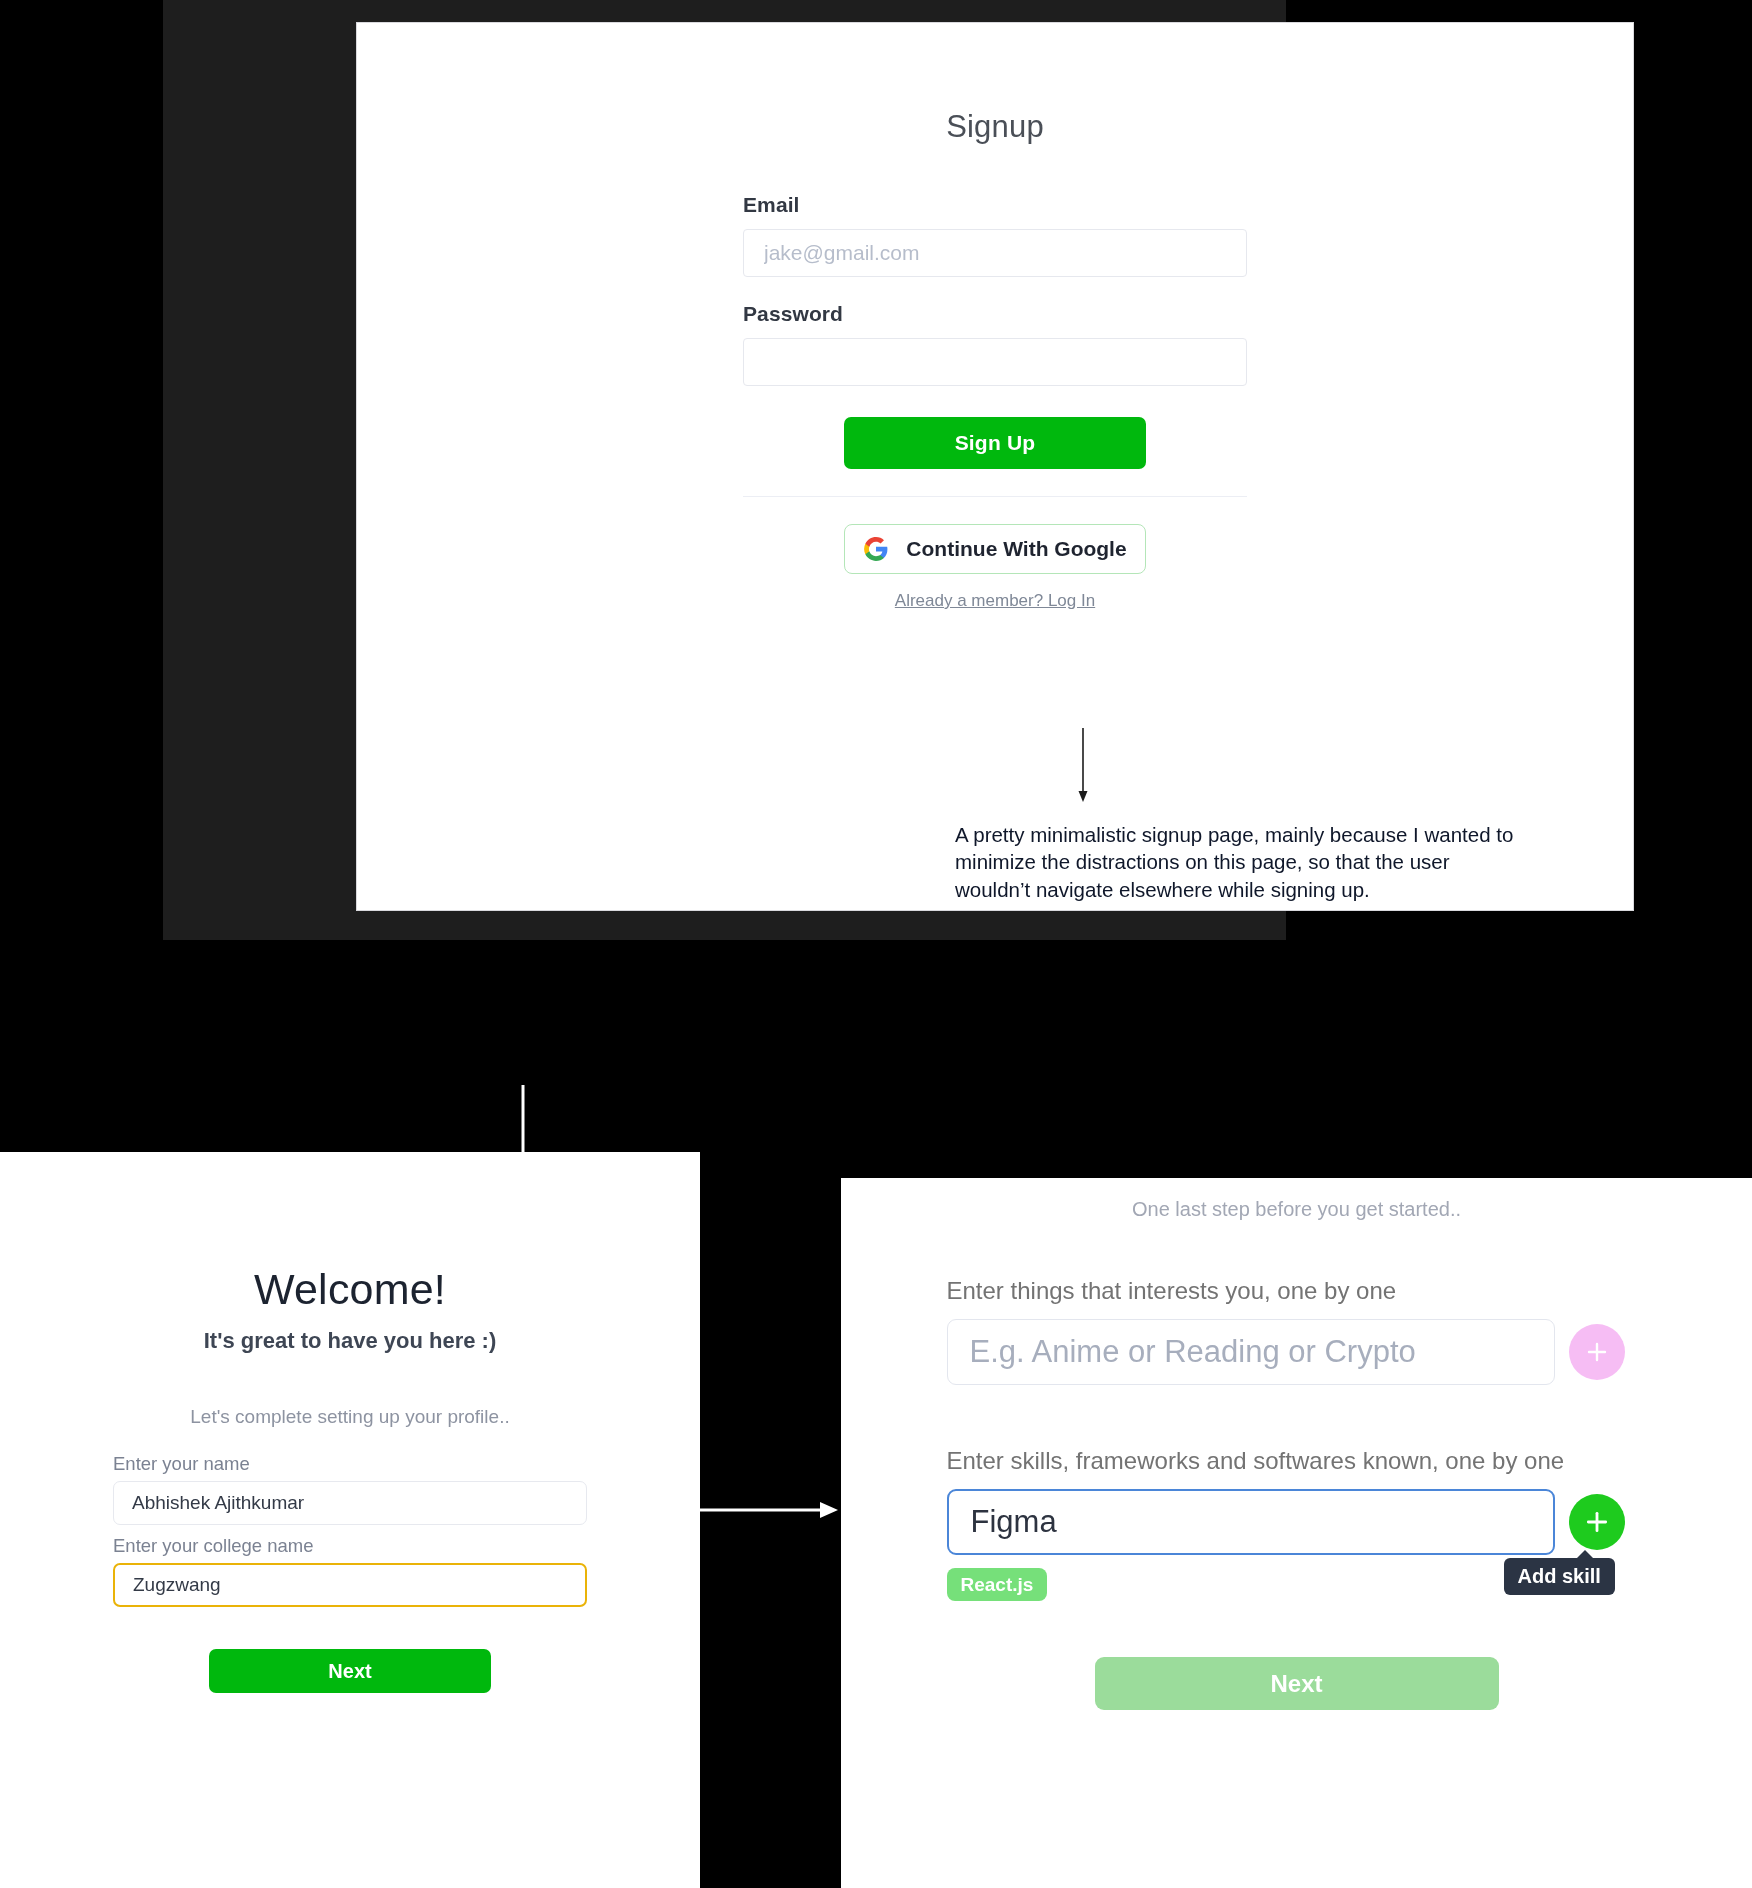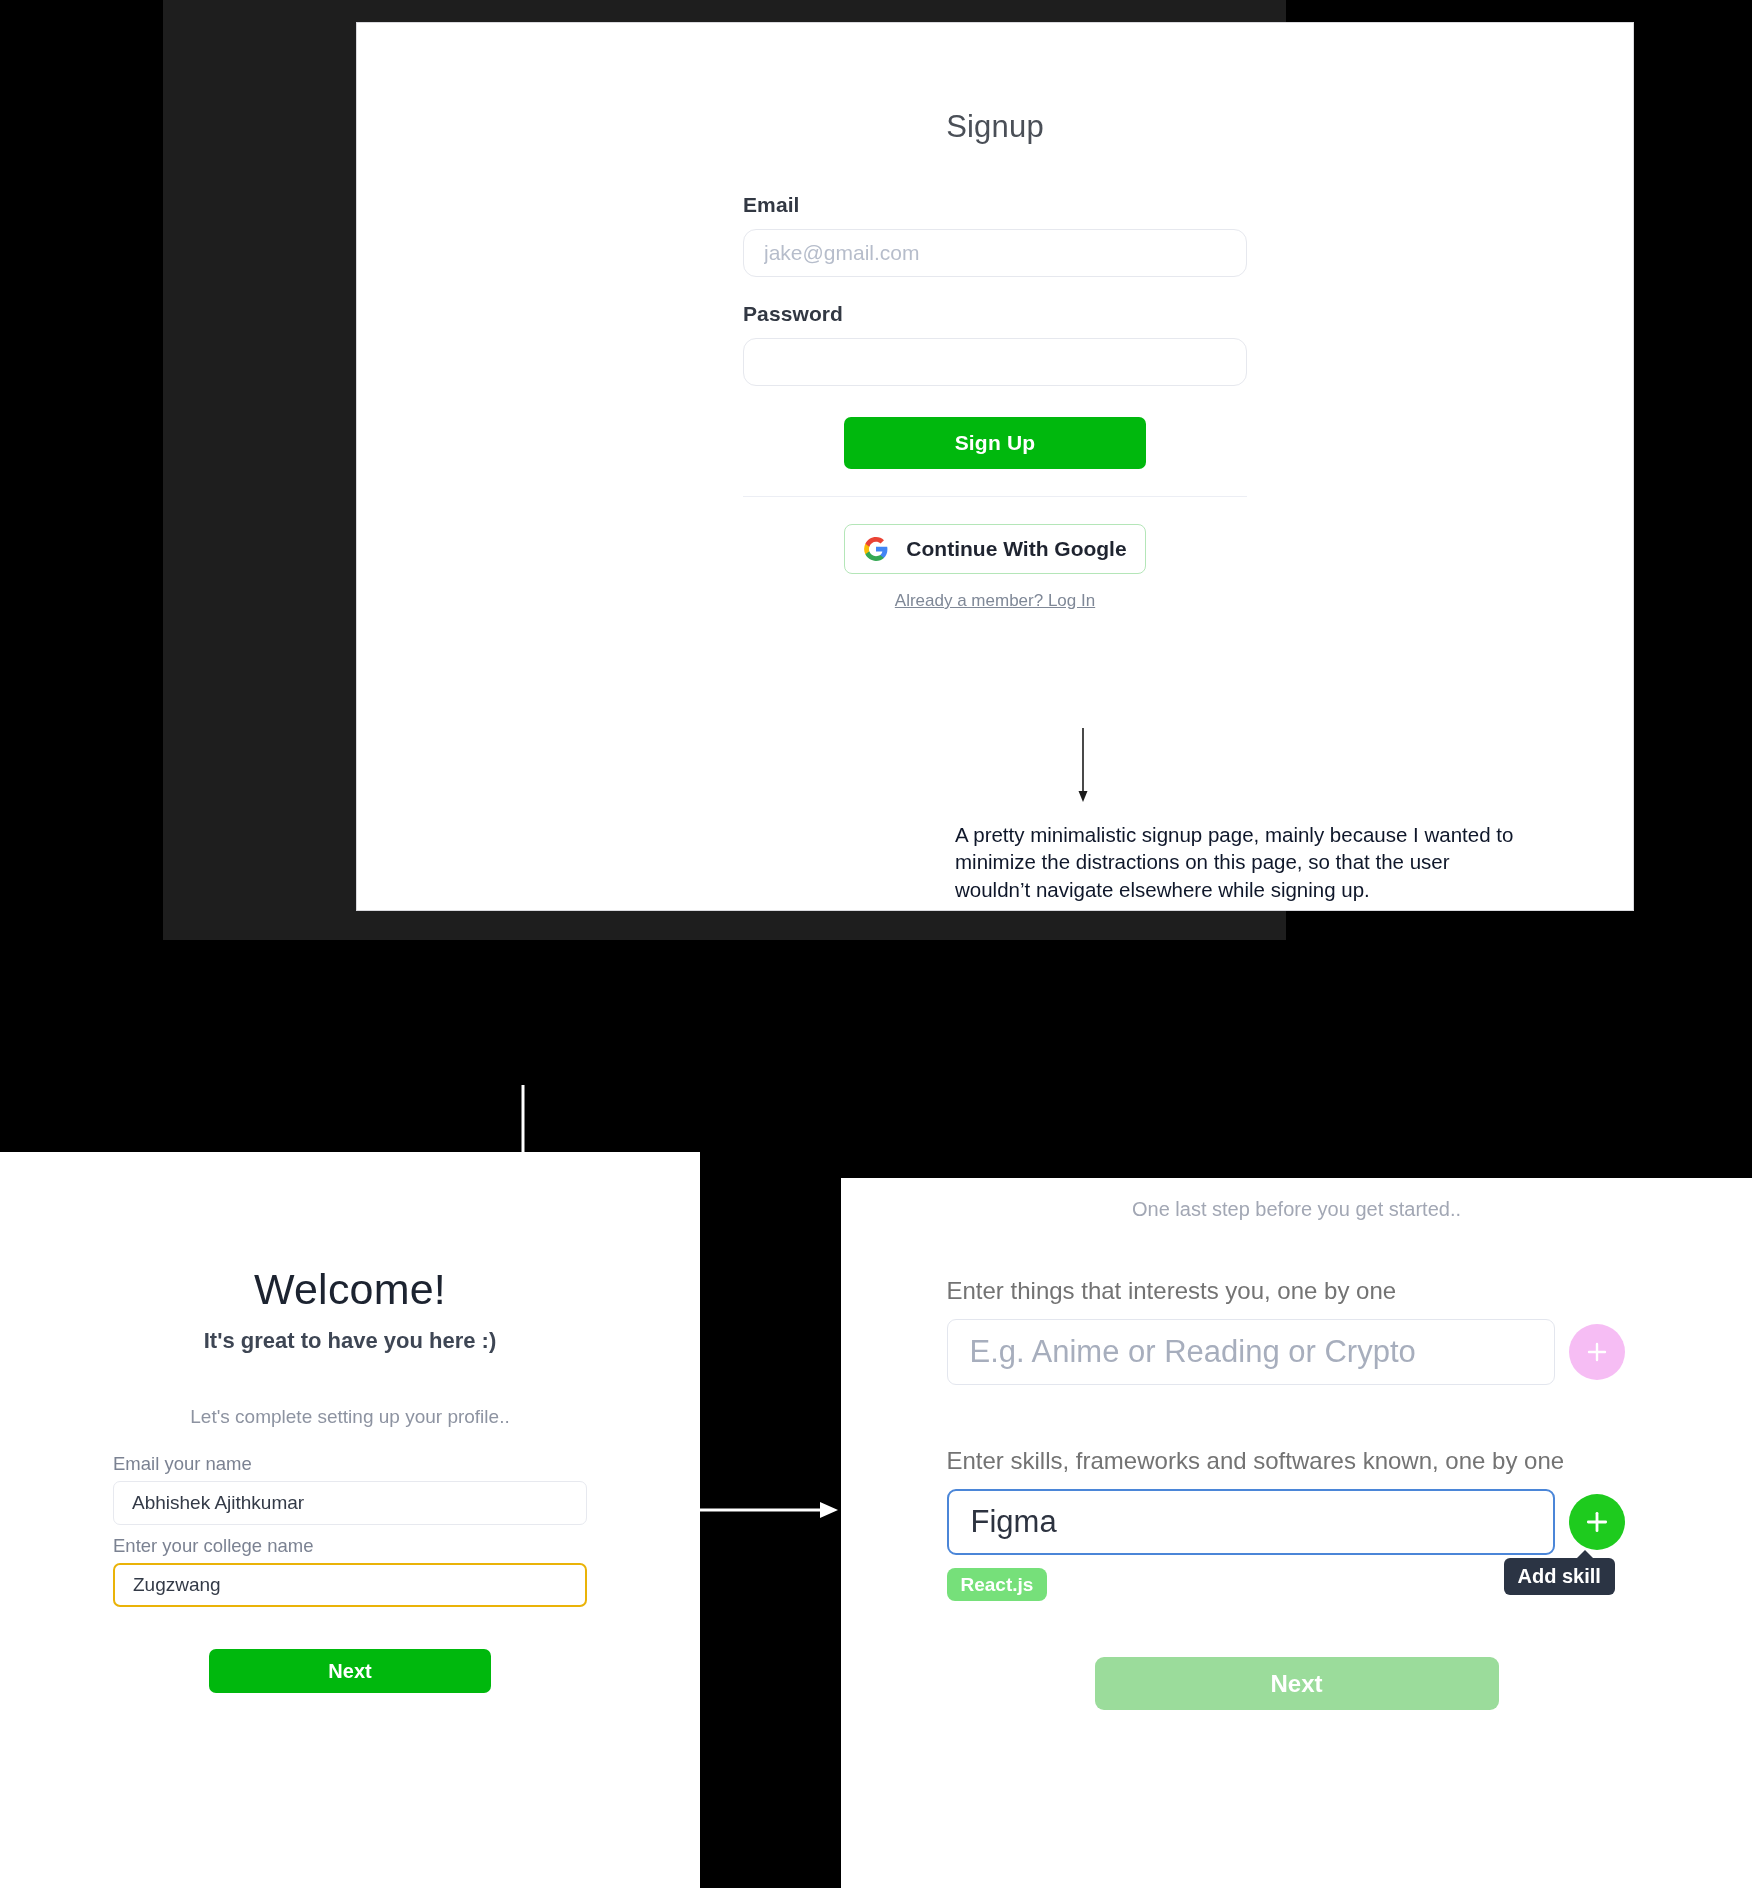--- a/index.html
+++ b/index.html
@@ -53,21 +53,21 @@
     font-weight: 700;
     color: #323843;
     margin-bottom: 12px;
     letter-spacing: .1px;
   }
   .field-label.second { margin-top: 25px; }
   .text-input {
     width: 504px;
     height: 48px;
     border: 1px solid #e6e8ee;
-    border-radius: 13px;
+    border-radius: 4px;
     padding: 0 20px;
     font-size: 21px;
     color: #c2410c;
     font-family: "Liberation Sans", sans-serif;
     background: #fff;
     outline: none;
   }
   .text-input::placeholder { color: #b6bdcb; }
   .btn-signup {
     display: block;
@@ -394,21 +394,21 @@
       <path d="M144 22 L126 14 L126 30 Z" fill="#ffffff"></path>
     </svg>
   </span>
 
   <div class="welcome-panel">
     <div class="welcome-title">Welcome!</div>
     <div class="welcome-sub">It's great to have you here :)</div>
     <div class="welcome-note">Let's complete setting up your profile..</div>
 
     <div class="wform">
-      <div class="wlabel">Email your name</div>
+      <div class="wlabel">Enter your name</div>
       <input class="winput" type="text" value="Abhishek Ajithkumar" style="">
 
       <div class="wlabel second">Enter your college name</div>
       <input class="winput focused" type="text" value="Zugzwang" style="">
 
       <button class="btn-next-left">Next</button>
     </div>
   </div>
 
   <div class="interests-panel">

